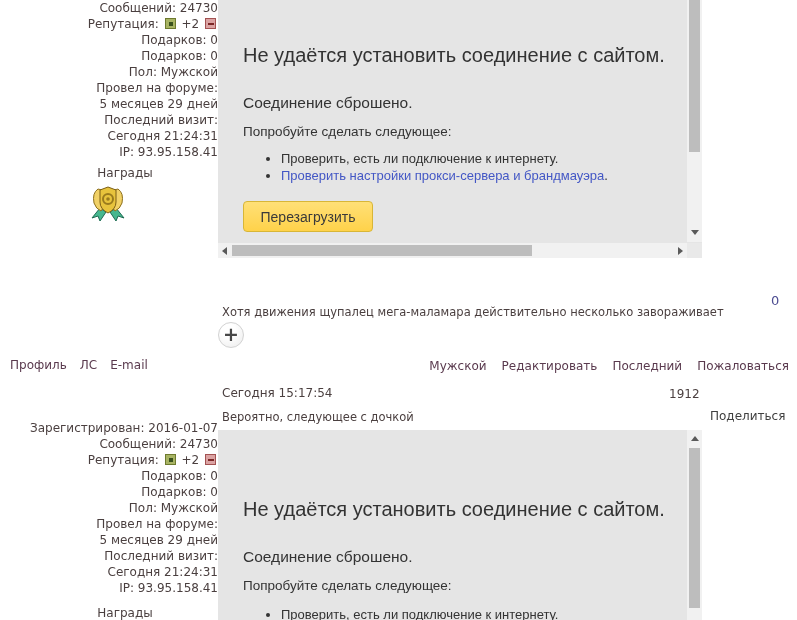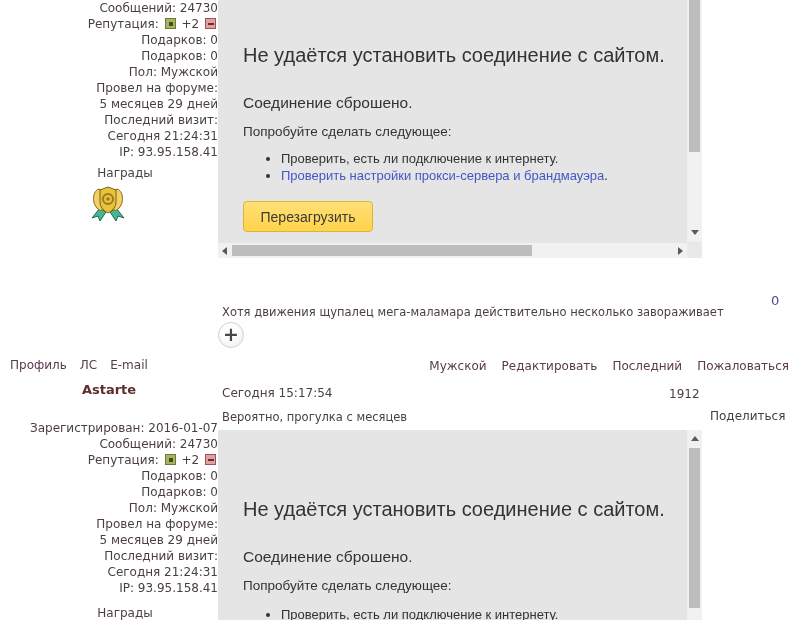--- a/index.html
+++ b/index.html
@@ -167,42 +167,41 @@
   <div class="actions-row">
     <span class="alink">Мужской</span>
     <span class="alink">Редактировать</span>
     <span class="alink">Последний</span>
     <span class="alink">Пожаловаться</span>
   </div>
   <div class="abs post2-date">Сегодня 15:17:54</div>
   <div class="abs post2-num">1912</div>
   <div class="abs share">Поделиться</div>
 
-  <div class="username">Astarte</div>
   <div class="sb sb2">
     <div>Зарегистрирован: 2016-01-07</div>
     <div>Сообщений: 24730</div>
     <div>
       <span>Репутация:</span>
       <span class="rep-ico rep-plus"><i></i></span>
       <span>+2</span>
       <span class="rep-ico rep-minus"><i></i></span>
     </div>
     <div>Подарков: 0</div>
     <div>Подарков: 0</div>
     <div>Пол: Мужской</div>
     <div>Провел на форуме:</div>
     <div>5 месяцев 29 дней</div>
     <div>Последний визит:</div>
     <div>Сегодня 21:24:31</div>
     <div>IP: 93.95.158.41</div>
   </div>
   <div class="awards-label aw2">Награды</div>
 
-  <div class="abs post2-text">Вероятно, прогулка с месяцев</div>
+  <div class="abs post2-text">Вероятно, следующее с дочкой</div>
   <div class="frame frame2 f2">
     <div class="err err-title">Не удаётся установить соединение с сайтом.</div>
     <div class="err err-msg">Соединение сброшено.</div>
     <div class="err err-sugg">Попробуйте сделать следующее:</div>
     <div class="err-list">
       <ul>
         <li>Проверить, есть ли подключение к интернету.</li>
 
       </ul>
     </div>

